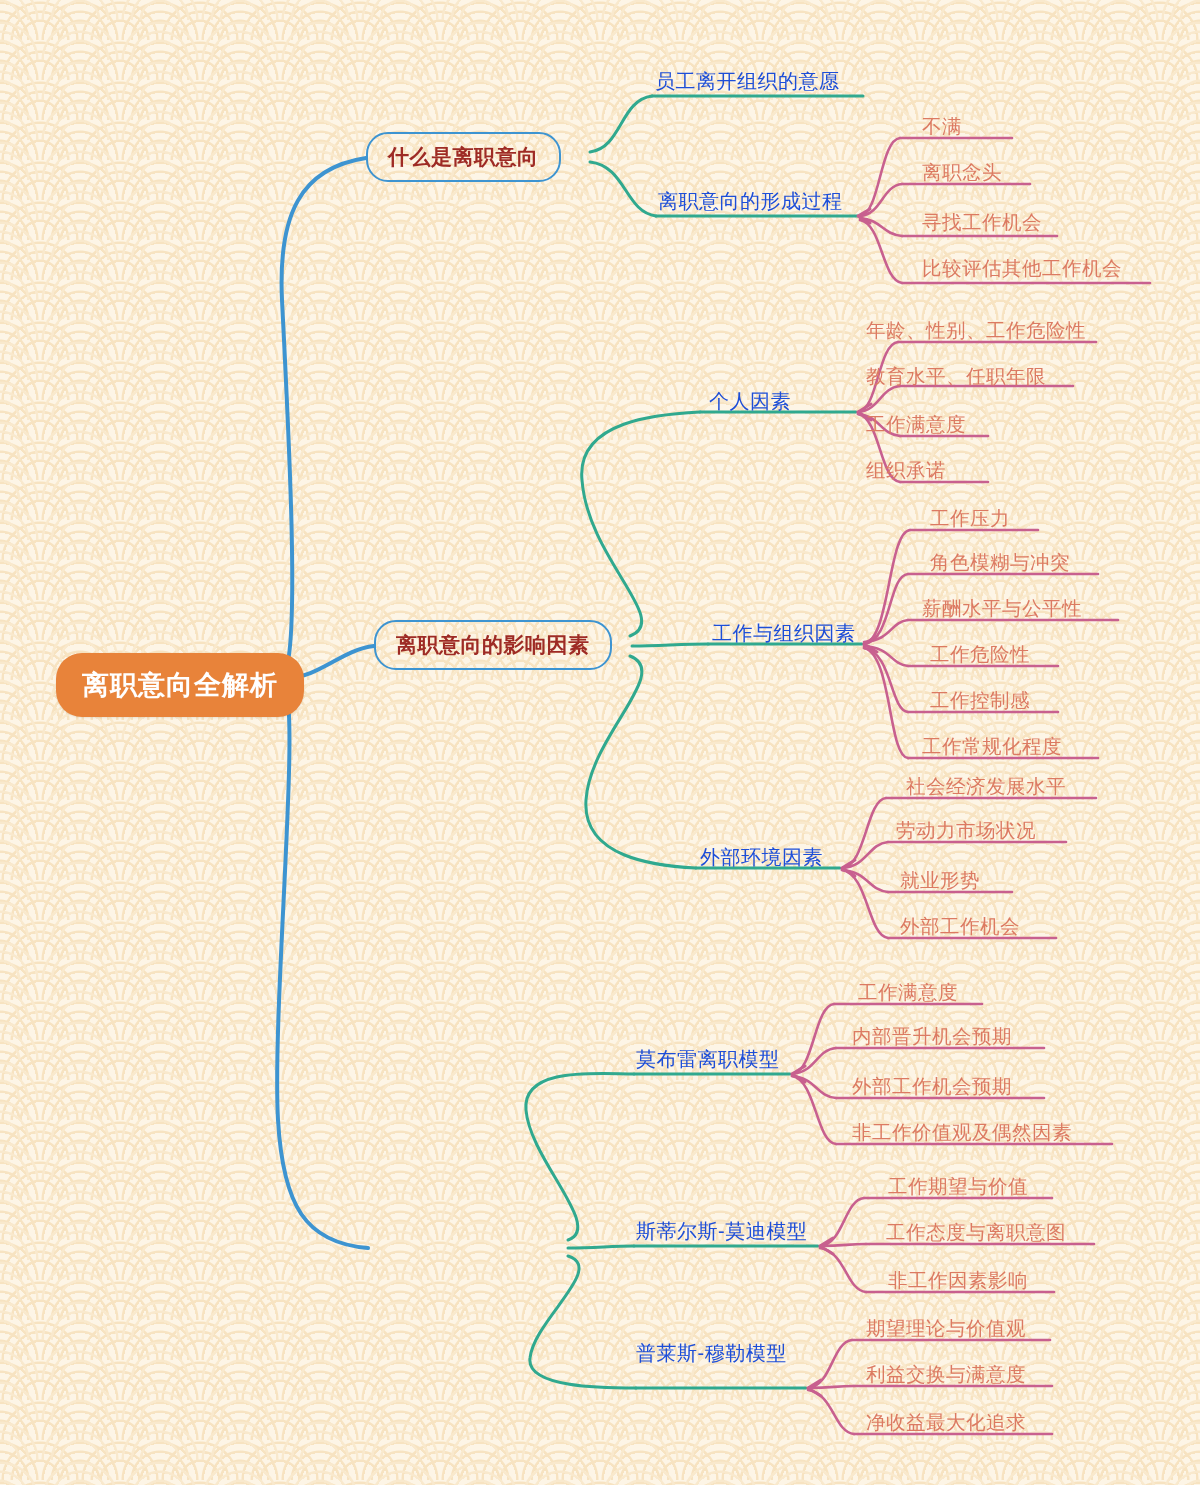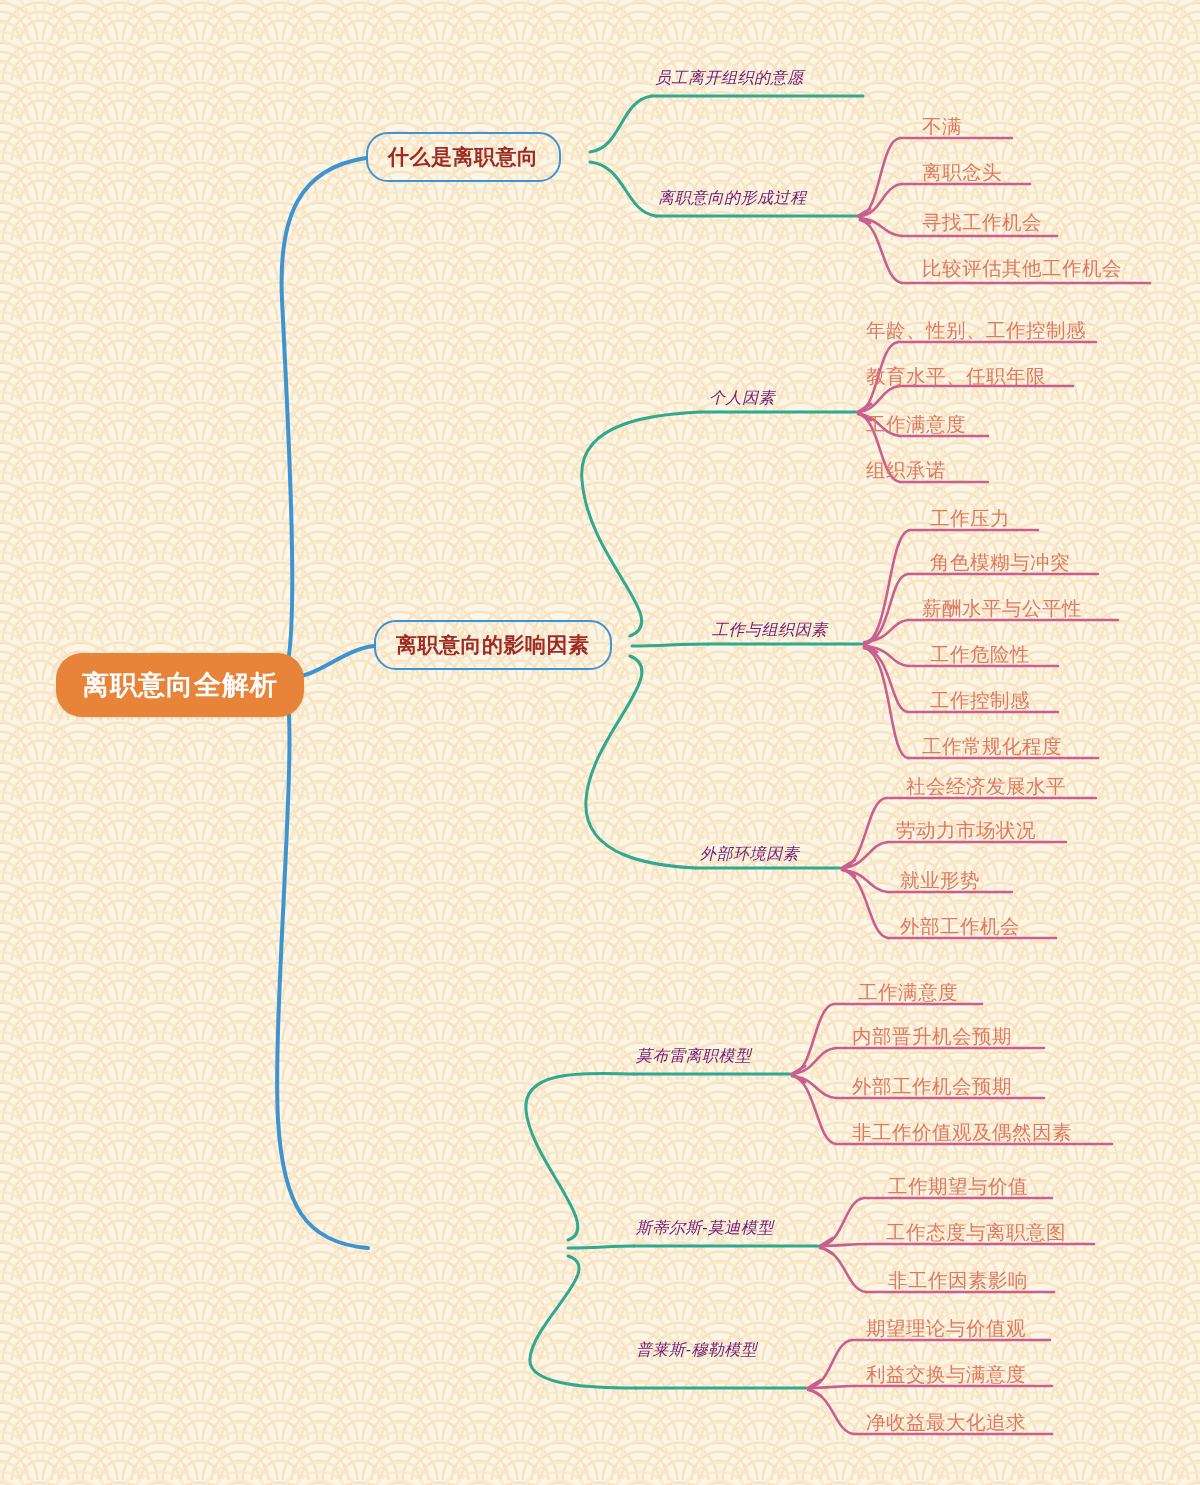--- a/index.html
+++ b/index.html
@@ -77,25 +77,24 @@
     border-radius: 22px;
     background: transparent;
     color: #9e2b25;
     font-size: 21px;
     font-weight: bold;
     padding: 9px 20px;
     letter-spacing: 0.5px;
   }
   
   .lvl2 {
-    color: #701a75;
-    font-size: 16px;
+    color: #1d4ed8;
+    font-size: 20px;
     padding-bottom: 5px;
     letter-spacing: 0.5px;
-    font-style: italic;
   }
   
   .lvl3 {
     color: #dc7a62;
     font-size: 19.5px;
     padding-bottom: 5px;
     letter-spacing: 0.5px;
   }
 </style>
 </head>
@@ -216,21 +215,21 @@
   <div class="node lvl2" style="left:655px; top:68px;">员工离开组织的意愿</div>
   <div class="node lvl2" style="left:658px; top:188px;">离职意向的形成过程</div>
   <div class="node lvl3" style="left:922px; top:113px;">不满</div>
   <div class="node lvl3" style="left:922px; top:159px;">离职念头</div>
   <div class="node lvl3" style="left:922px; top:209px;">寻找工作机会</div>
   <div class="node lvl3" style="left:922px; top:255px;">比较评估其他工作机会</div>
 
   <div class="node branch" style="left:374px; top:620px;">离职意向的影响因素</div>
 
   <div class="node lvl2" style="left:709px; top:388px;">个人因素</div>
-  <div class="node lvl3" style="left:866px; top:317px;">年龄、性别、工作控制感</div>
+  <div class="node lvl3" style="left:866px; top:317px;">年龄、性别、工作危险性</div>
   <div class="node lvl3" style="left:866px; top:363px;">教育水平、任职年限</div>
   <div class="node lvl3" style="left:866px; top:411px;">工作满意度</div>
   <div class="node lvl3" style="left:866px; top:457px;">组织承诺</div>
 
   <div class="node lvl2" style="left:712px; top:620px;">工作与组织因素</div>
   <div class="node lvl3" style="left:930px; top:505px;">工作压力</div>
   <div class="node lvl3" style="left:930px; top:549px;">角色模糊与冲突</div>
   <div class="node lvl3" style="left:922px; top:595px;">薪酬水平与公平性</div>
   <div class="node lvl3" style="left:930px; top:641px;font-family:Liberation Mono, monospace;">工作危险性</div>
   <div class="node lvl3" style="left:930px; top:687px;">工作控制感</div>

